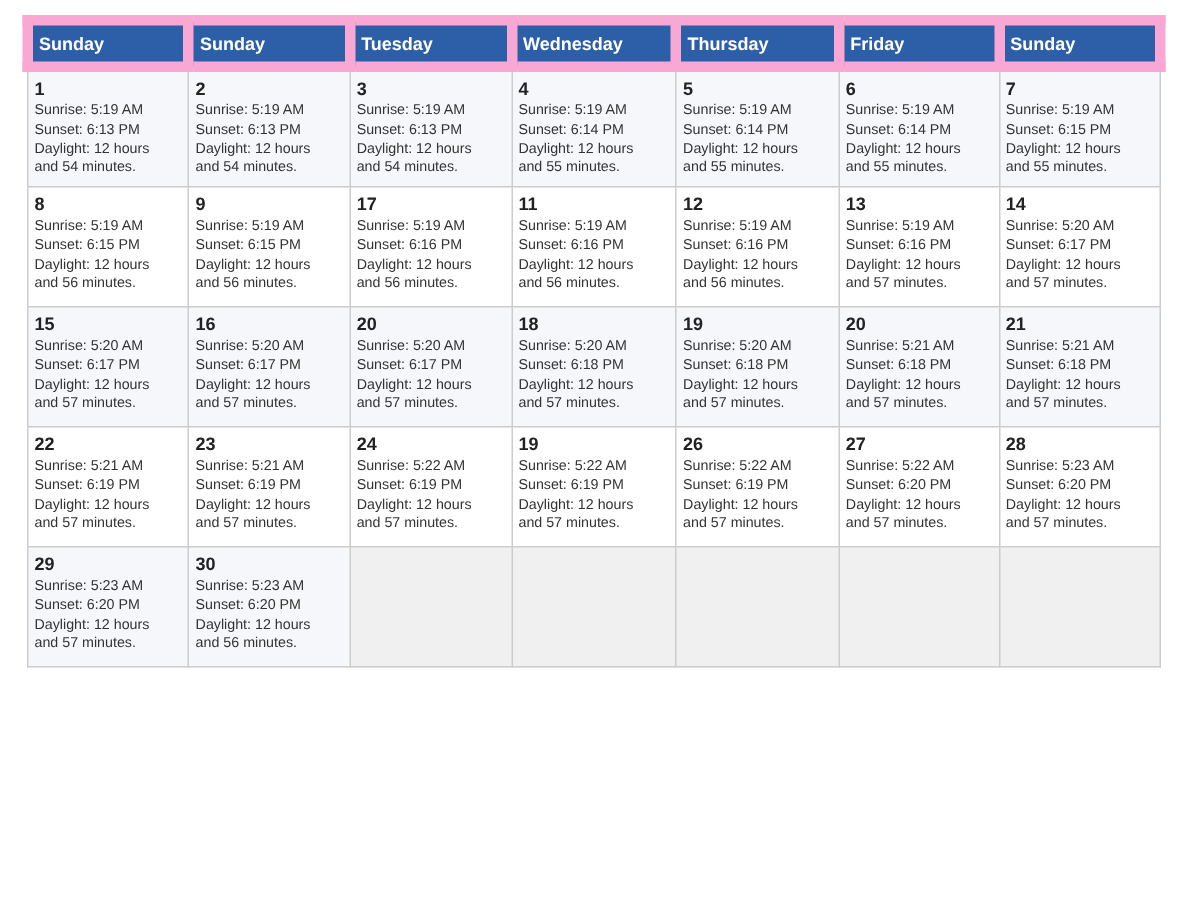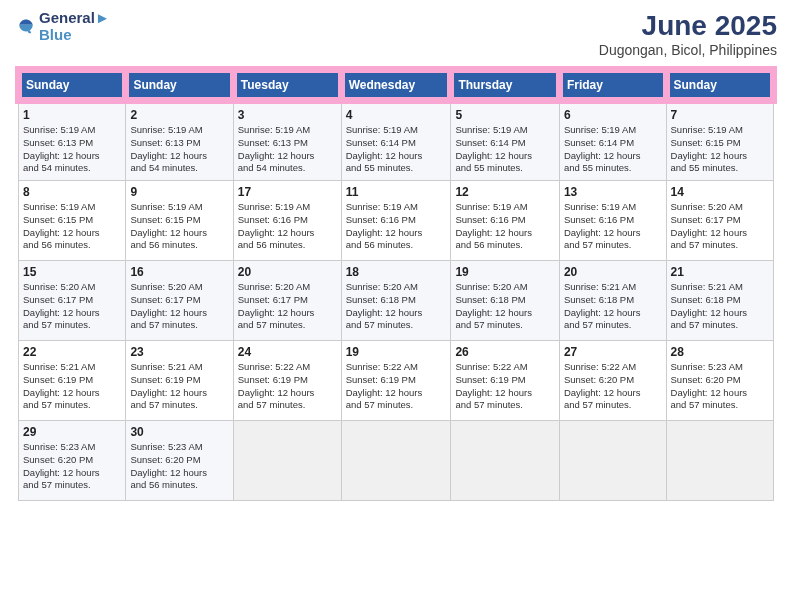--- a/index.html
+++ b/index.html
@@ -83,37 +83,20 @@
       line-height: 1.35;
     }
     .empty-cell {
       background: #f0f0f0 !important;
     }
   </style>
 </head>
 <body>
 
 <div class="page">
-  <div class="header">
-    <div class="logo">
-      <svg class="logo-icon" viewBox="0 0 24 24" xmlns="http://www.w3.org/2000/svg">
-        <path d="M12 2C8 2 4 5 3 9h18c-1-4-5-7-9-7z" fill="#2c5fa8"></path>
-        <path d="M3 9c0 5 4 9 9 9s9-4 9-9H3z" fill="#4a90c4"></path>
-        <path d="M14 18c1 2 3 3 5 2l-2-4-3 2z" fill="#4a90c4"></path>
-      </svg>
-      <div style="margin-left:4px;">
-        <div style="font-size:15px;font-weight:bold;color:#2c3e6b;line-height:1.1;">General<span style="color:#4a90c4;">►</span></div>
-        <div style="font-size:15px;font-weight:bold;color:#4a90c4;line-height:1.1;">Blue</div>
-      </div>
-    </div>
-    <div class="title-block">
-      <div class="month-title">June 2025</div>
-      <div class="location">Dugongan, Bicol, Philippines</div>
-    </div>
-  </div>
 
   <table class="calendar">
     <thead>
       <tr id="weekday-row">
           <th>Sunday</th>
           <th>Sunday</th>
           <th>Tuesday</th>
           <th>Wednesday</th>
           <th>Thursday</th>
           <th>Friday</th>

